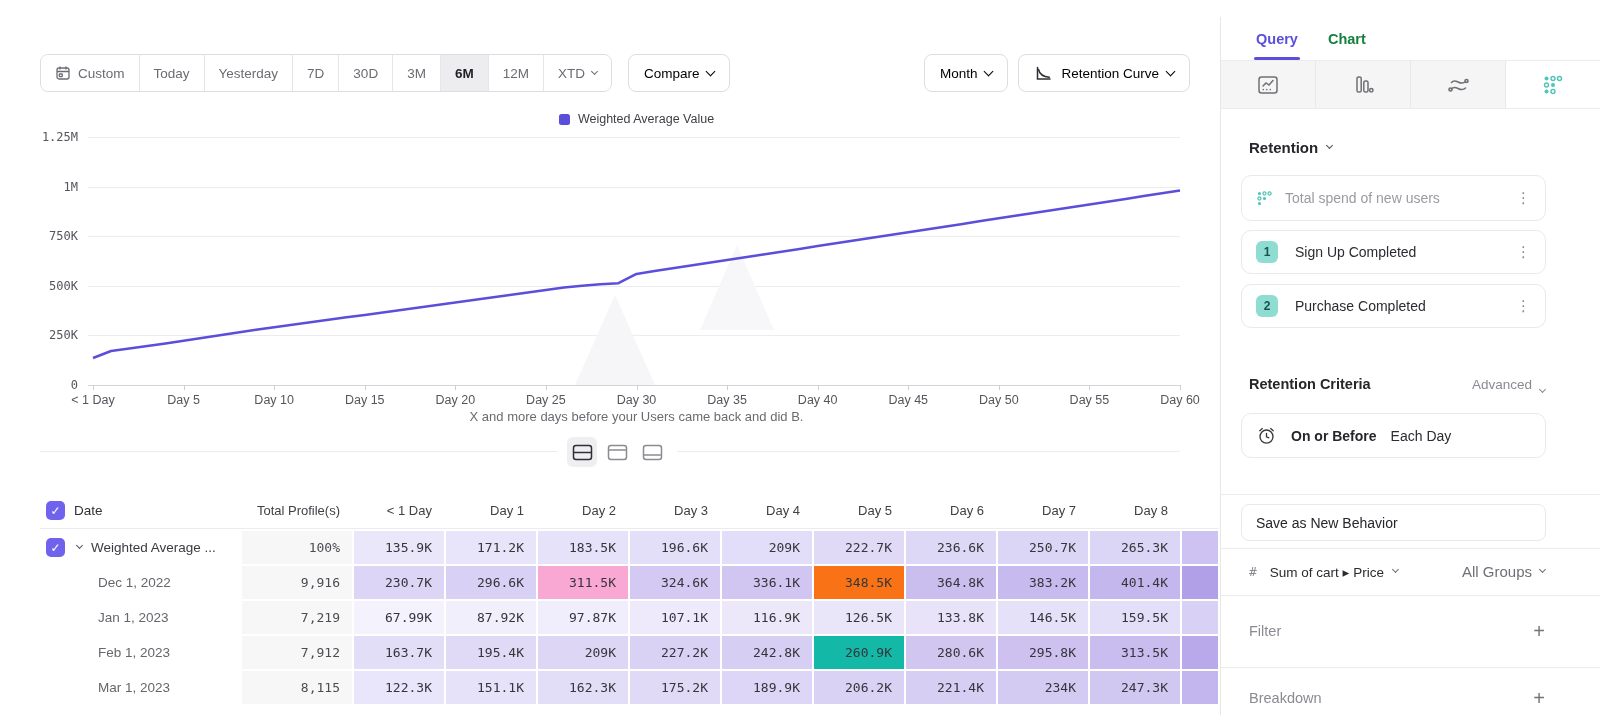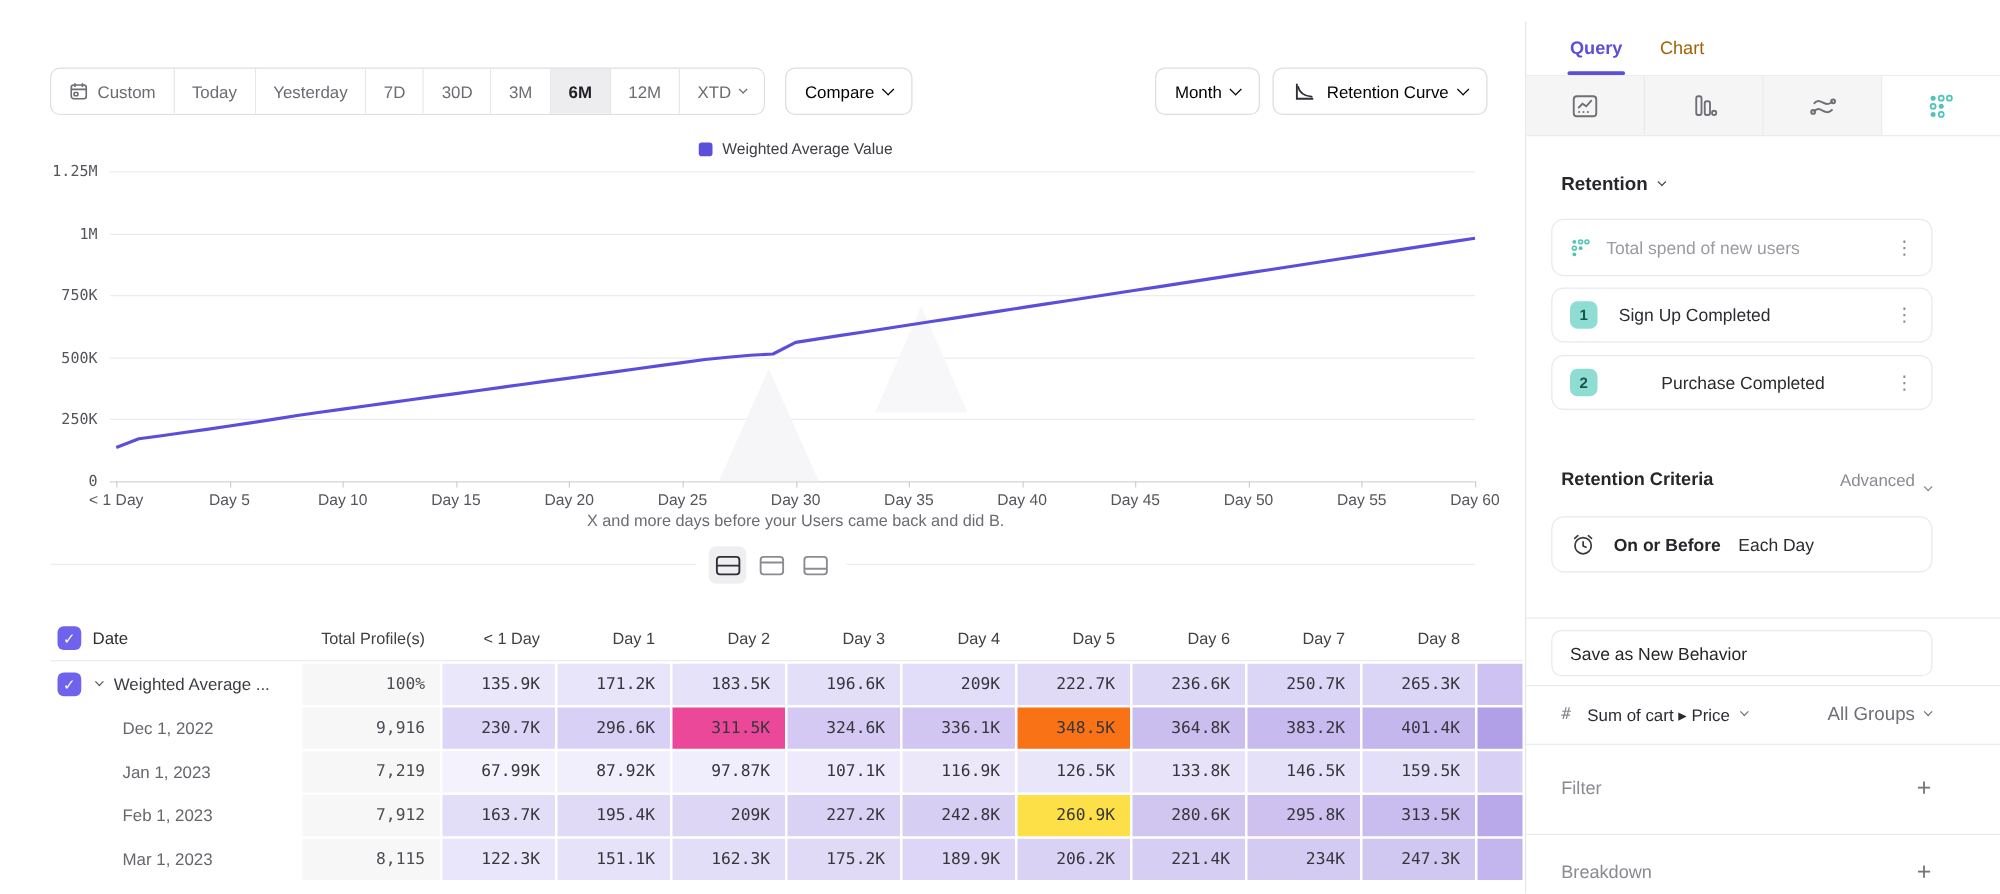--- a/index.html
+++ b/index.html
@@ -60,21 +60,21 @@
   .datecell .lbl-summary { color:#3b3b41; }
   .datecell .lbl-date { color:#66666d; padding-left:52px; }
   .checkbox { width:19px; height:19px; border-radius:5px; background:#6f63ee; display:flex; align-items:center; justify-content:center;
               color:#fff; font-size:12px; cursor:pointer; flex:none; }
   .row-chev { color:#55555c; cursor:pointer; margin-left:3px; }
 
   
   #sidebar { position:absolute; left:1220px; top:17px; width:380px; height:715px; border-left:1px solid #e7e7ea; background:#fff; }
   .tabs { position:absolute; left:0; top:0; width:100%; height:44px; border-bottom:1px solid #ececee; display:flex;
           align-items:center; padding-left:35px; gap:30px; }
-  .tab { font-size:14.5px; color:#a16207; cursor:pointer; position:relative; height:100%; display:flex; align-items:center; }
+  .tab { font-size:14.5px; color:#15803d; cursor:pointer; position:relative; height:100%; display:flex; align-items:center;font-weight:bold; }
   .tab.active { color:#5b4edb; font-weight:bold; }
   .tab.active::after { content:""; position:absolute; left:-2px; right:-2px; bottom:0; height:3px; background:#5b4edb; border-radius:2px; }
   .icon-row { position:absolute; left:0; top:44px; width:100%; height:48px; display:flex; border-bottom:1px solid #ececee; }
   .icon-cell { flex:1; display:flex; align-items:center; justify-content:center; background:#f5f5f6; border-right:1px solid #e9e9ec; cursor:pointer; }
   .icon-cell.last { background:#fff; border-right:none; }
   .sb-h { position:absolute; left:28px; display:flex; align-items:center; gap:9px; font-size:15px; font-weight:bold; color:#26262b; cursor:pointer; }
   .card { position:absolute; left:20px; width:305px; border:1px solid #e9e9ec; border-radius:10px; background:#fff;
           display:flex; align-items:center; padding:0 14px; gap:12px; cursor:pointer; }
   .kebab { margin-left:auto; color:#8b8b92; font-size:15px; cursor:pointer; font-family:"DejaVu Sans", sans-serif; }
   .badge { width:22px; height:22px; border-radius:6px; background:#8fdcd3; color:#14554e; font-size:12px; font-weight:bold;
@@ -263,21 +263,21 @@
             <div class="cell num" style="background: rgb(219, 213, 246);">265.3K</div>
             <div class="cell" style="background: rgb(205, 194, 241);"></div>
           </div>
           <div class="trow">
             <div class="cell datecell">
               <span class="lbl-date">Dec 1, 2022</span>
             </div>
             <div class="cell num total">9,916</div>
             <div class="cell num" style="background: rgb(220, 213, 246);">230.7K</div>
             <div class="cell num" style="background: rgb(217, 209, 245);">296.6K</div>
-            <div class="cell num" style="background: #ec4899; padding-left: 20px;">311.5K</div>
+            <div class="cell num" style="background: #f9a8d4; padding-left: 20px;">311.5K</div>
             <div class="cell num" style="background: rgb(211, 201, 242);">324.6K</div>
             <div class="cell num" style="background: rgb(208, 198, 241);">336.1K</div>
             <div class="cell num" style="background: #f97316;">348.5K</div>
             <div class="cell num" style="background: rgb(202, 190, 239);">364.8K</div>
             <div class="cell num" style="background: rgb(199, 186, 238);">383.2K</div>
             <div class="cell num" style="background: rgb(195, 183, 238);">401.4K</div>
             <div class="cell" style="background: rgb(177, 159, 232);"></div>
           </div>
           <div class="trow">
             <div class="cell datecell">
@@ -298,21 +298,21 @@
           <div class="trow">
             <div class="cell datecell">
               <span class="lbl-date">Feb 1, 2023</span>
             </div>
             <div class="cell num total">7,912</div>
             <div class="cell num" style="background: rgb(227, 222, 248);">163.7K</div>
             <div class="cell num" style="background: rgb(224, 218, 247);">195.4K</div>
             <div class="cell num" style="background: rgb(221, 214, 245);">209K</div>
             <div class="cell num" style="background: rgb(218, 210, 244);">227.2K</div>
             <div class="cell num" style="background: rgb(215, 206, 243);">242.8K</div>
-            <div class="cell num" style="background: #fde047;">260.9K</div>
+            <div class="cell num" style="background: #14b8a6;">260.9K</div>
             <div class="cell num" style="background: rgb(209, 198, 240);">280.6K</div>
             <div class="cell num" style="background: rgb(206, 192, 239);">295.8K</div>
             <div class="cell num" style="background: rgb(201, 188, 239);">313.5K</div>
             <div class="cell" style="background: rgb(186, 169, 234);"></div>
           </div>
           <div class="trow">
             <div class="cell datecell">
               <span class="lbl-date">Mar 1, 2023</span>
             </div>
             <div class="cell num total">8,115</div>
@@ -397,21 +397,21 @@
     </div>
 
     <div class="card" style="top:213px; height:44px;">
       <span class="badge">1</span>
       <span style="font-size:14px;color:#2b2b31;padding-left:5px;">Sign Up Completed</span>
       <span class="kebab">⋮</span>
     </div>
 
     <div class="card" style="top:267px; height:44px;">
       <span class="badge">2</span>
-      <span style="font-size:14px;color:#2b2b31;padding-left:5px;margin-left:34px;">Purchase Completed</span>
+      <span style="font-size:14px;color:#2b2b31;padding-left:5px;">Purchase Completed</span>
       <span class="kebab">⋮</span>
     </div>
 
     <div class="sb-row" style="top:355px; height:24px;">
       <span style="font-size:14.5px;font-weight:bold;color:#26262b;">Retention Criteria</span>
       <span style="margin-left:auto;display:flex;align-items:flex-end;gap:8px;font-size:13.5px;color:#8a8a92;cursor:pointer;">
         <span>Advanced</span>
         <i class="chev sm"></i>
       </span>
     </div>

